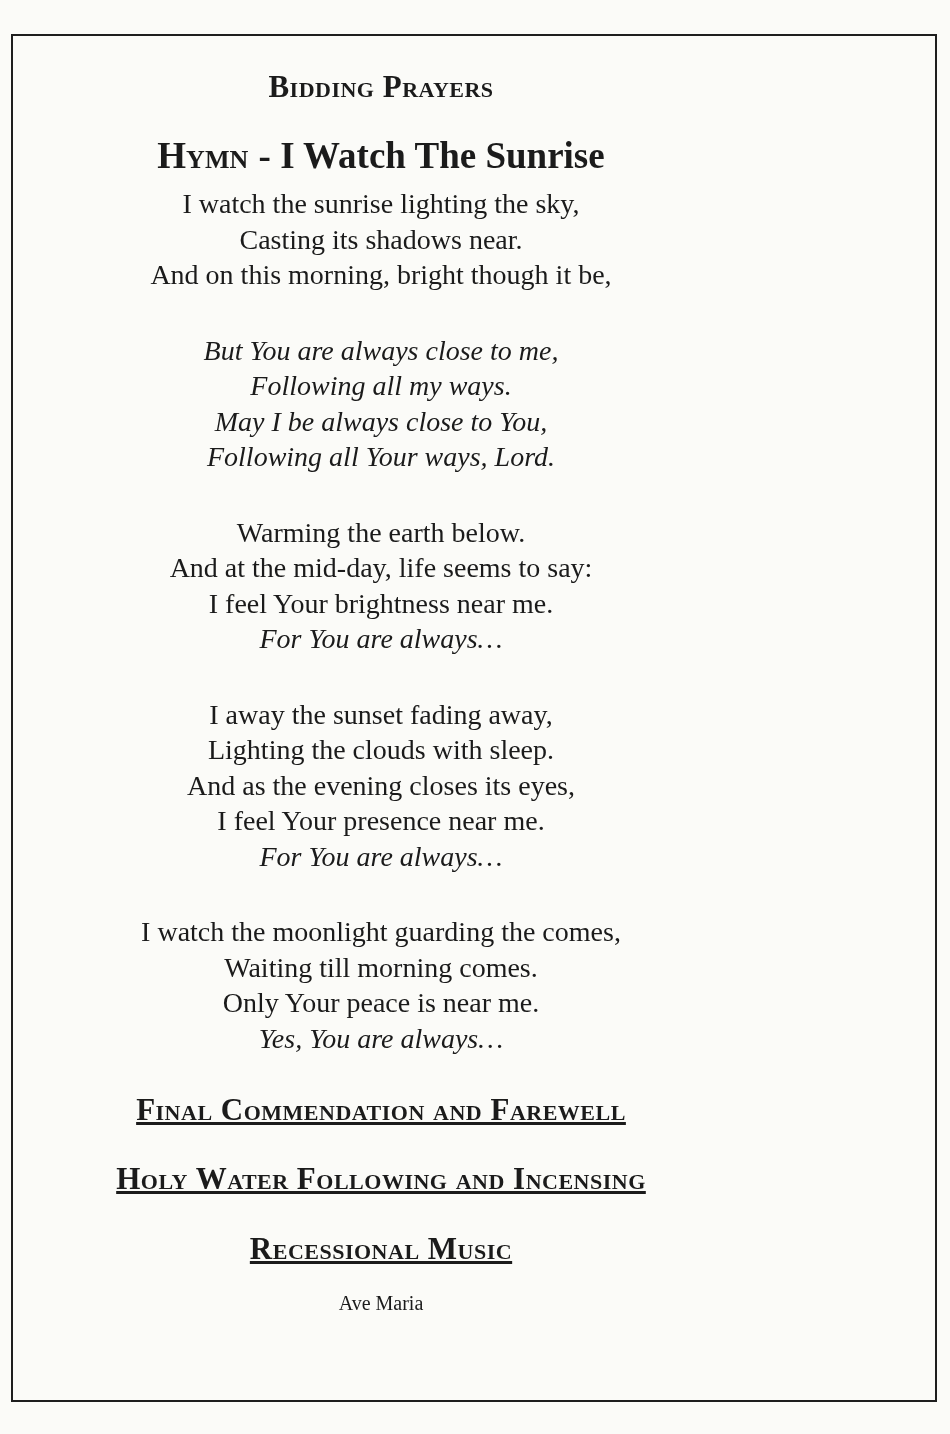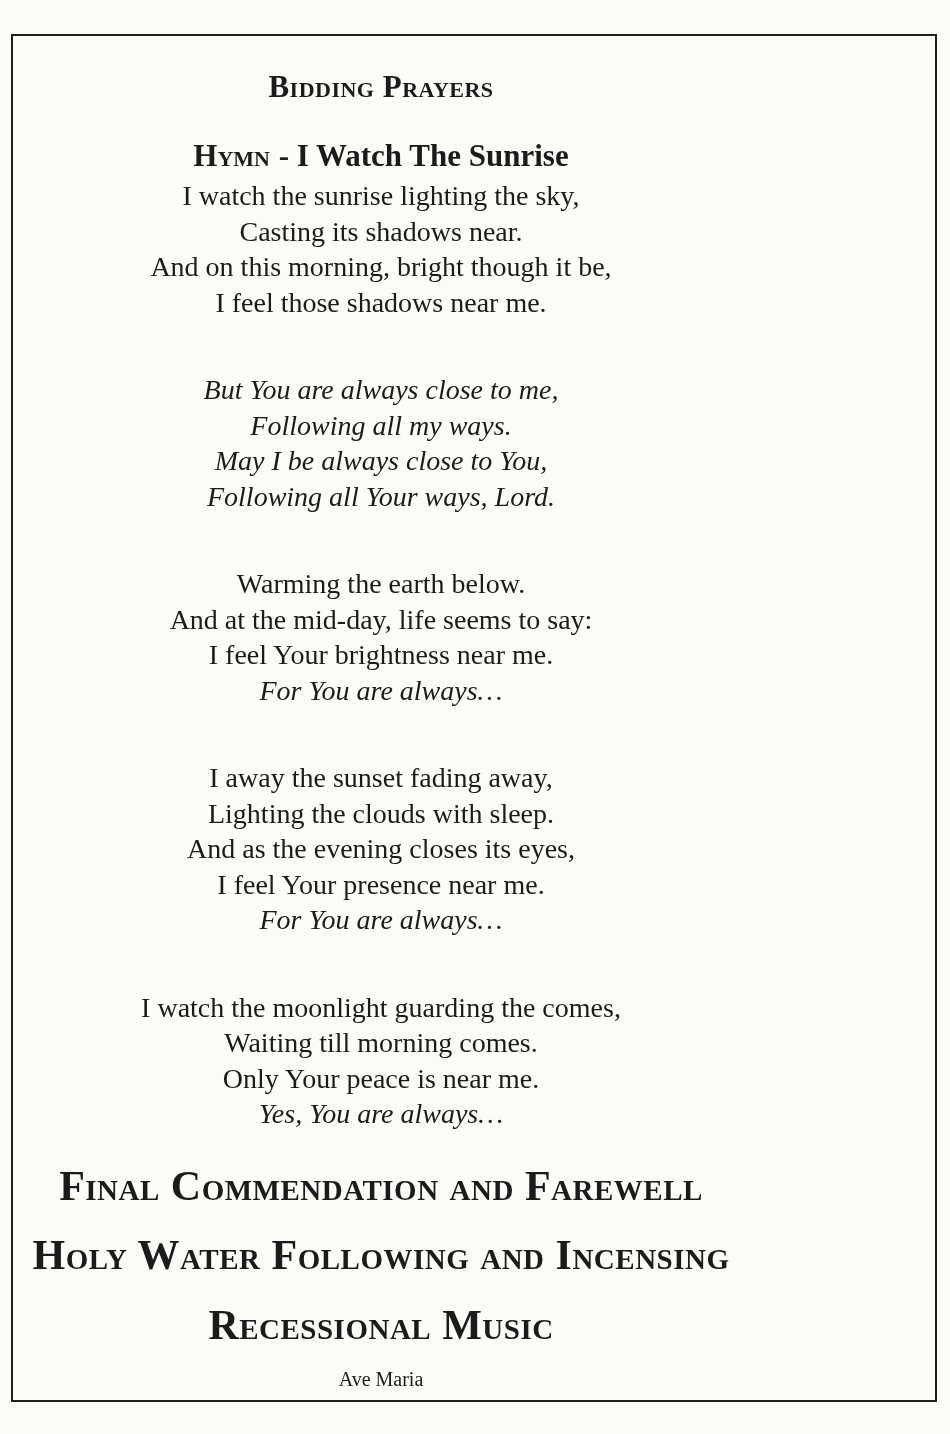--- a/index.html
+++ b/index.html
@@ -34,57 +34,58 @@
   .page-title {
     margin: 70px 0 0 0;
     font-size: 31px;
     line-height: 34px;
     font-weight: bold;
     font-variant: small-caps;
     letter-spacing: 0.5px;
   }
   .hymn-heading {
     margin: 34px 0 0 0;
-    font-size: 31px;
+    font-size: 37px;
     line-height: 36px;
     font-weight: bold;
   }
   .hymn-heading .sc {
     font-variant: small-caps;
   }
   .hymn-heading .rest {
     margin-left: 0.28em;
   }
   .stanza {
     margin: 0;
     font-size: 28px;
     line-height: 35.5px;
   }
   .stanza.first {
-    margin-top: 4px;
+    margin-top: 12px;
   }
   .stanza + .stanza {
-    margin-top: 52px;
+    margin-top: 40px;
   }
   .stanza.italic .line {
     font-style: italic;
   }
   .line {
     display: block;
   }
   .refrain {
     display: block;
     font-style: italic;
   }
   .section-heading {
-    font-size: 42px;
+    font-size: 31px;
     line-height: 40px;
     font-weight: bold;
     font-variant: small-caps;
     letter-spacing: 0.5px;
+    text-decoration: underline;
   }
   .section-heading.final {
     margin: 34px 0 0 0;
   }
   .section-heading.holy {
     margin: 29px 0 0 0;
   }
   .section-heading.recessional {
     margin: 30px 0 17px 0;
   }
@@ -102,21 +103,20 @@
 <div class="content">
 
   <h1 class="page-title">Bidding Prayers</h1>
 
   <h2 class="hymn-heading"><span class="sc">Hymn</span><span class="rest">- I Watch The Sunrise</span></h2>
 
   <p class="stanza first">
     <span class="line">I watch the sunrise lighting the sky,</span>
     <span class="line">Casting its shadows near.</span>
     <span class="line">And on this morning, bright though it be,</span>
-    <span class="line">I feel those shadows near me.</span>
   </p>
 
   <p class="stanza italic">
     <span class="line">But You are always close to me,</span>
     <span class="line">Following all my ways.</span>
     <span class="line">May I be always close to You,</span>
     <span class="line">Following all Your ways, Lord.</span>
   </p>
 
   <p class="stanza">

